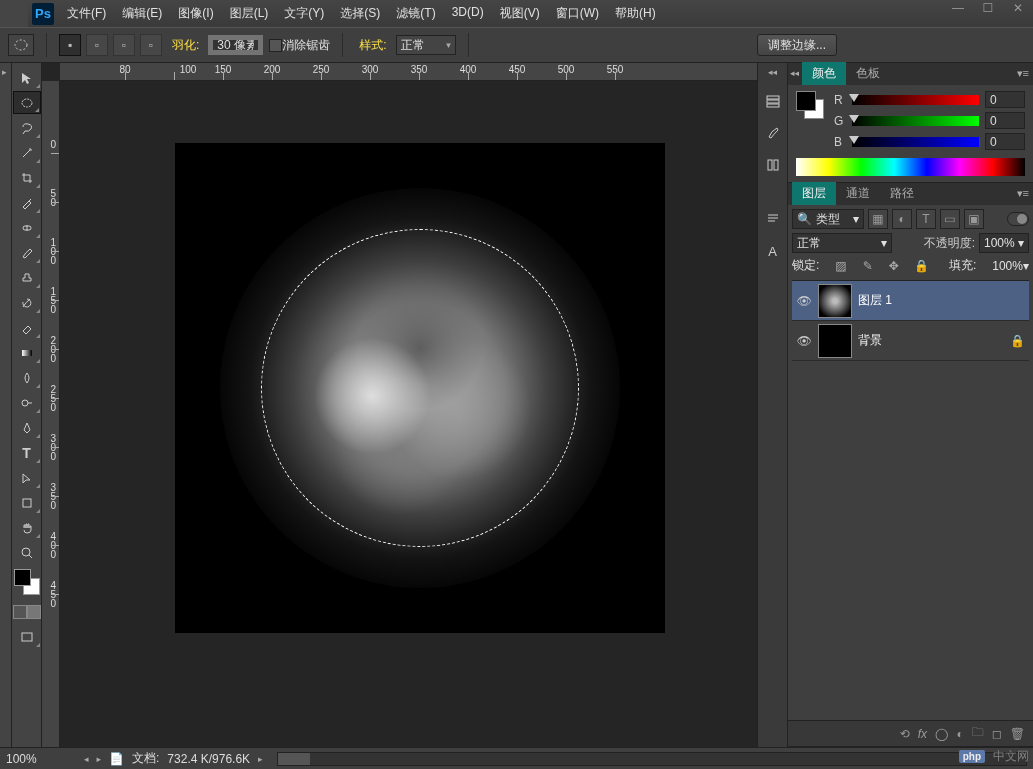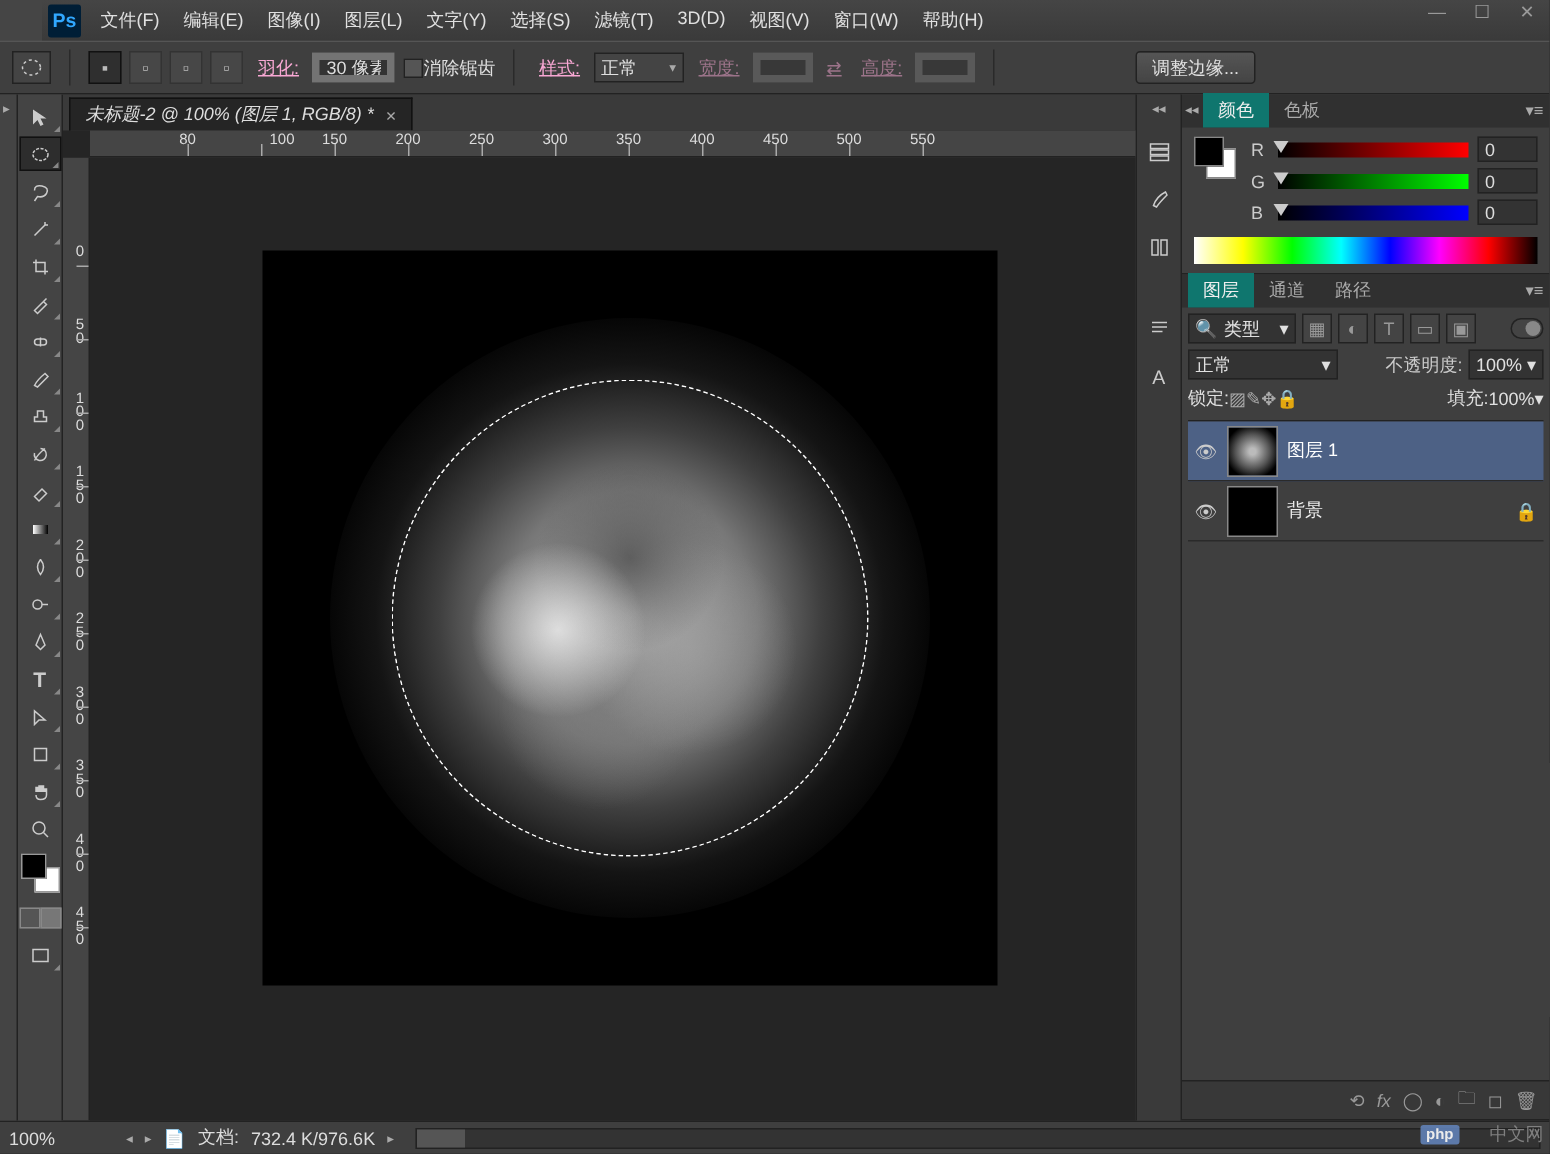--- a/index.html
+++ b/index.html
@@ -12,21 +12,21 @@
 .menu-item { padding: 3px 7px; cursor: default; white-space: nowrap; }
 .win-controls { position: absolute; right: 0; top: -2px; display: flex; }
 .win-btn { width: 30px; height: 20px; display: flex; align-items: center; justify-content: center; color: #999; }
 
 
 .optionsbar { height: 36px; background: #3f3f3f; border-top: 1px solid #555; border-bottom: 1px solid #222; display: flex; align-items: center; padding-left: 8px; gap: 6px; }
 .opt-group { display: flex; align-items: center; gap: 5px; }
 .opt-swatch { width: 26px; height: 22px; border: 1px solid #222; display:flex; align-items:center; justify-content:center; background:#444; }
 .opt-icon { width: 22px; height: 22px; border: 1px solid #333; background:#474747; display:flex;align-items:center;justify-content:center;color:#bbb;}
 .opt-icon.active{ background:#2f2f2f; border-color:#111;}
-.opt-label { color: #f9a8d4; padding: 0 4px; text-decoration: underline; }
+.opt-label { color: #fde047; padding: 0 4px; }
 .opt-input { width: 55px; height: 20px; background: #333; border: 5px solid #737373; color: #ddd; padding: 1px 4px; }
 .opt-check { display:flex; align-items:center; gap:0;}
 .opt-check .box { width:13px;height:13px;border:1px solid #222;background:#555;}
 .opt-sep { width:1px; height:24px; background:#2a2a2a; margin:0 6px;}
 .opt-dd { height:20px; min-width:60px; background:#444; border:1px solid #222; display:flex;align-items:center;padding:0 4px;justify-content:space-between;}
 .opt-dd .tri{font-size:9px;color:#aaa;}
 .disabled { opacity:.5; }
 .opt-btn { height:22px; padding:0 10px; background:linear-gradient(#555,#444); border:1px solid #222; border-radius:3px; display:flex;align-items:center;gap:4px;}
 
 
@@ -89,21 +89,21 @@
 .layers-body{ background:#3f3f3f; padding:4px; flex:1;}
 .layer-filter{ display:flex; align-items:center; gap:4px; margin-bottom:4px;}
 .layer-filter .dd{flex:0 0 auto; width:72px;height:20px;background:#333;border:1px solid #222;display:flex;align-items:center;padding:0 4px;gap:4px;}
 .layer-filter .ficon{width:20px;height:20px;border:1px solid #222;display:flex;align-items:center;justify-content:center;color:#999;background:#444;}
 .layer-filter .toggle{width:22px;height:14px;background:#444;border:1px solid #222;border-radius:7px;margin-left:auto;position:relative;}
 .layer-filter .toggle::after{content:"";position:absolute;right:1px;top:1px;width:10px;height:10px;background:#888;border-radius:50%;}
 .layer-row2{ display:flex; align-items:center; gap:4px; margin-bottom:4px;}
 .layer-row2 .dd{width:100px;height:20px;background:#333;border:1px solid #222;display:flex;align-items:center;justify-content:space-between;padding:0 4px;}
 .layer-row2 .lbl{margin-left:auto;color:#ccc;}
 .layer-row2 .pct{width:50px;height:20px;background:#333;border:1px solid #222;display:flex;align-items:center;justify-content:space-between;padding:0 4px;}
-.layer-lock{display:flex;align-items:center;gap:0;margin-bottom:6px;}
+.layer-lock{display:flex;align-items:center;gap:16px;margin-bottom:6px;}
 .layer-lock .ico{color:#aaa;}
 .layer-list{ border-top:1px solid #222;}
 .layer-item{ height:40px; display:flex; align-items:center; gap:6px; padding:2px 4px; border-bottom:1px solid #2a2a2a;}
 .layer-item.active{ background:#4d6185;}
 .layer-item .eye{width:16px;color:#ccc;text-align:center;}
 .layer-item .thumb{width:34px;height:34px;border:1px solid #888;background:#000;display:flex;align-items:center;justify-content:center;}
 .layer-item .thumb.clouds-thumb{background:radial-gradient(circle,#bbb 10%,#555 50%,#000 80%);}
 .layer-item .name{flex:1;color:#eee;}
 .layer-item.active .name{color:#fff;}
 .layer-item .lock{color:#ccc;}
@@ -111,21 +111,21 @@
 .layer-footer .ico{color:#999;}
 
 
 .statusbar{ height:22px; background:#3f3f3f; border-top:1px solid #222; display:flex; align-items:center; padding:0 6px; gap:8px; color:#ddd;}
 .statusbar .zoom{width:70px;}
 .statusbar .tri{color:#aaa;font-size:9px;}
 .scrollbar-track{flex:1;height:14px;background:#333;position:relative;border:1px solid #222;margin-left:6px;}
 .scrollbar-thumb{position:absolute;left:0;top:0;height:100%;width:32px;background:#555;}
 
 
-.watermark{ position:absolute; right:4px; bottom:4px; display:flex; align-items:center; gap:20px; color:#888; font-size:11px; opacity:.9;}
+.watermark{ position:absolute; right:4px; bottom:4px; display:flex; align-items:center; gap:8px; color:#888; font-size:11px; opacity:.9;}
 .watermark .phpbox{background:#6181b6;color:#fff;font-weight:bold;padding:1px 4px;border-radius:2px;font-size:10px;}
 
 svg{display:block;}
 </style>
 </head>
 <body>
 
 <div class="menubar">
   <div class="ps-logo">Ps</div>
   <div class="menu-items">
@@ -170,27 +170,20 @@
     <span>消除锯齿</span>
   </div>
   <div class="opt-sep"></div>
   <div class="opt-group">
     <span class="opt-label">样式:</span>
     <div class="opt-dd">
         <span>正常</span>
         <span class="tri">▾</span>
       </div>
   </div>
-  <div class="opt-group disabled">
-    <span class="opt-label">宽度:</span>
-    <input class="opt-input" style="width: 40px;" value="">
-    <span class="opt-label">⇄</span>
-    <span class="opt-label">高度:</span>
-    <input class="opt-input" style="width: 40px;" value="">
-  </div>
   <div class="opt-sep"></div>
   <div style="flex:1"></div>
   <div class="opt-btn">
       <span>调整边缘...</span>
     </div>
   <div style="width:190px"></div>
 </div>
 
 <div class="main">
   <div class="left-strip">
@@ -334,26 +327,20 @@
       </div>
     <div class="tool" style="margin-top:6px">
         <svg width="14" height="14">
           <rect x="2" y="3" width="10" height="8" fill="none" stroke="#ccc"></rect>
         </svg>
         <span class="corner"></span>
       </div>
   </div>
 
   <div class="doc-area">
-    <div class="tab-strip">
-      <div class="doc-tab">
-        <span>未标题-2 @ 100% (图层 1, RGB/8) *</span>
-        <span class="x">×</span>
-      </div>
-    </div>
     <div class="ruler-h" id="rulerH">
         <div class="tlbl" style="left: 65px;">80</div>
         <div class="tick" style="left: 65px;"></div>
         <div class="tlbl" style="left: 128px;">100</div>
         <div class="tick" style="left: 114px;"></div>
         <div class="tlbl" style="left: 163px;">150</div>
         <div class="tick" style="left: 163px;"></div>
         <div class="tlbl" style="left: 212px;">200</div>
         <div class="tick" style="left: 212px;"></div>
         <div class="tlbl" style="left: 261px;">250</div>

